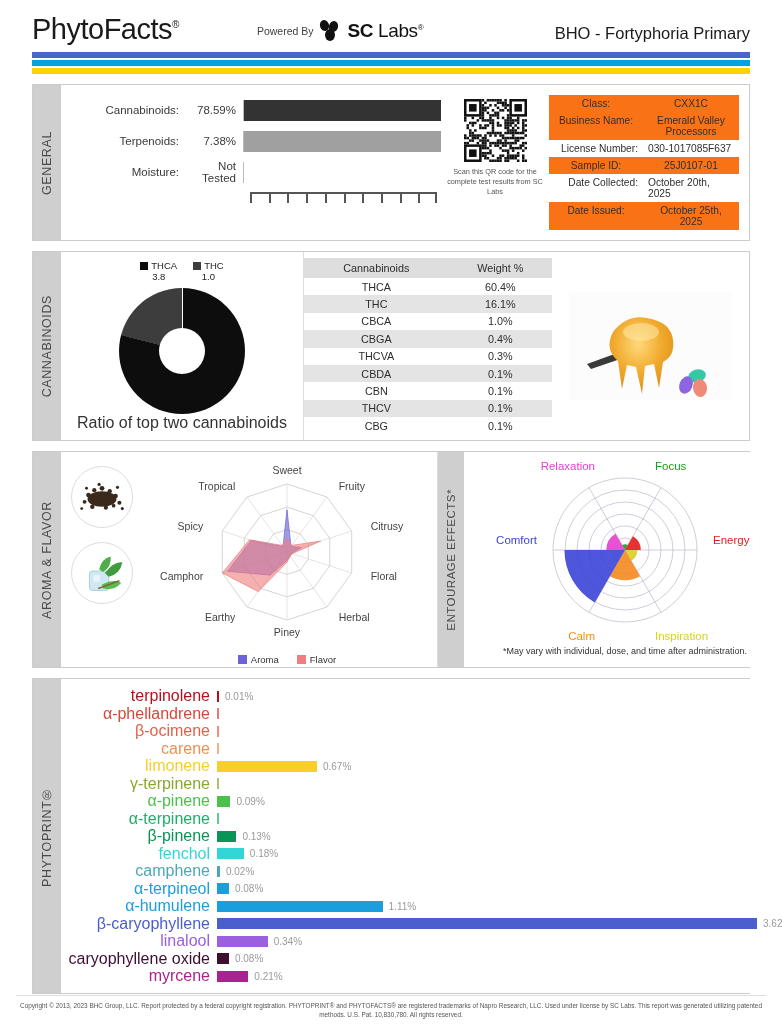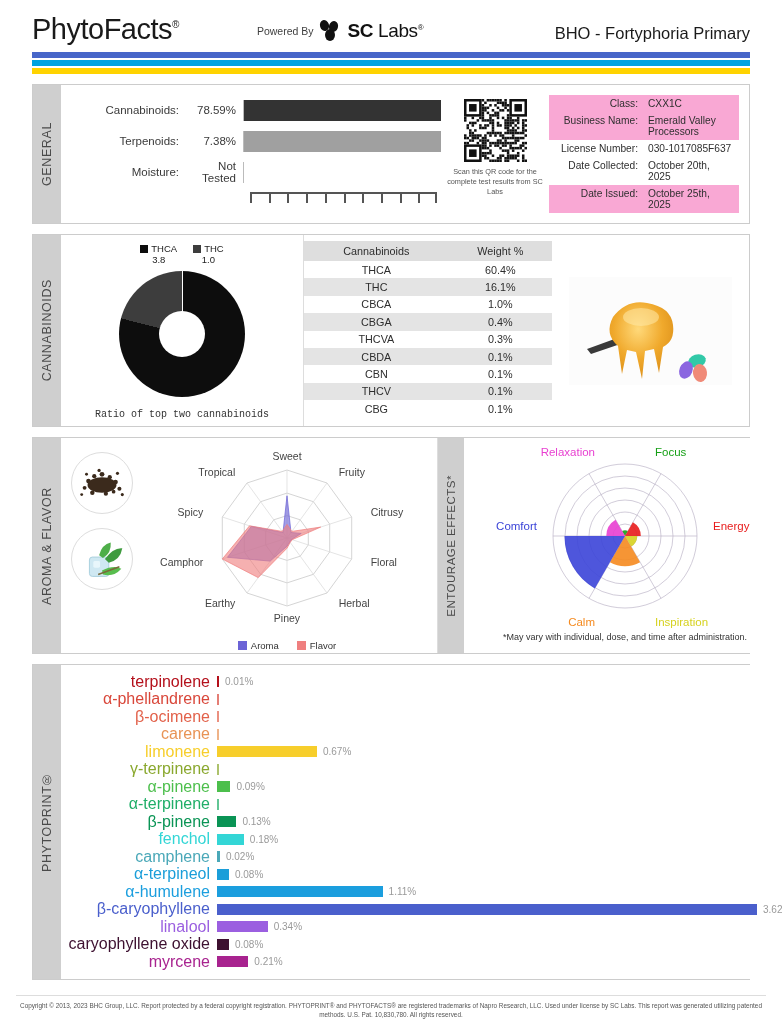--- a/index.html
+++ b/index.html
@@ -54,31 +54,31 @@
 
   .gen-qr { width: 108px; display: flex; flex-direction: column; align-items: center; padding-top: 14px; }
   .qr-box { width: 63px; height: 63px; position: relative; }
   .qr-cap { font-size: 7.3px; color: #555; text-align: center; line-height: 1.35; margin-top: 5px; }
 
   .info-table { width: 200px; padding: 10px 10px 10px 0; }
   .info-row { display: flex; font-size: 10.2px; }
   .info-row > div { padding: 3px 5px; }
   .info-k { width: 94px; text-align: right; color: #2f2f2f; }
   .info-v { flex: 1; color: #2f2f2f; }
-  .info-row.alt .info-k, .info-row.alt .info-v { background: #f9a8d4; }
+  .info-row.alt .info-k, .info-row.alt .info-v { background: #f97316; text-align: center; }
 
   
   .cb-donut { width: 243px; padding: 8px 6px 6px 6px; display: flex; flex-direction: column; align-items: center; border-right: 1px solid #ddd; }
   .cb-legend { display: flex; gap: 16px; font-size: 9.5px; color: #222; }
   .cb-legend .lg { text-align: center; }
   .cb-legend .sw { display: inline-block; width: 8px; height: 8px; margin-right: 3px; vertical-align: -1px; }
   .donut { width: 126px; height: 126px; border-radius: 50%; position: relative; margin-top: 6px; }
   .donut .hole { position: absolute; width: 46px; height: 46px; border-radius: 50%; background: #fff; left: 40px; top: 40px; }
   .donut .sep { position: absolute; left: 62.5px; top: 0; width: 1.5px; height: 63px; background: #fff; }
-  .cb-cap { font-size: 10px; color: #333; margin-top: 12px; font-family: Liberation Mono, monospace; }
+  .cb-cap { font-size: 16px; color: #333; margin-top: 0; }
 
   .cb-table { width: 248px; padding: 6px 0 6px 0; }
   .cb-table table { width: 100%; border-collapse: collapse; }
   .cb-table th { font-size: 10.8px; font-weight: 400; color: #2d2d2d; background: #dedede; padding: 4px 2px; }
   .cb-table td { font-size: 10.8px; color: #2d2d2d; padding: 2.7px 2px; text-align: center; }
   .cb-table tr.alt td { background: #e4e4e4; }
 
   .cb-photo { flex: 1; display: flex; align-items: center; justify-content: center; position: relative; }
   .photo-frame { width: 163px; height: 108px; position: relative; background: #fdfdfd; overflow: hidden; }
 
@@ -442,20 +442,24 @@
             <div class="info-v">CXX1C</div>
           </div>
           <div class="info-row alt">
             <div class="info-k">Business Name:</div>
             <div class="info-v">Emerald Valley Processors</div>
           </div>
           <div class="info-row">
             <div class="info-k">License Number:</div>
             <div class="info-v">030-1017085F637</div>
           </div>
+          <div class="info-row alt">
+            <div class="info-k">Sample ID:</div>
+            <div class="info-v">25J0107-01</div>
+          </div>
           <div class="info-row">
             <div class="info-k">Date Collected:</div>
             <div class="info-v">October 20th, 2025</div>
           </div>
           <div class="info-row alt">
             <div class="info-k">Date Issued:</div>
             <div class="info-v">October 25th, 2025</div>
           </div>
         </div>
     </div>

